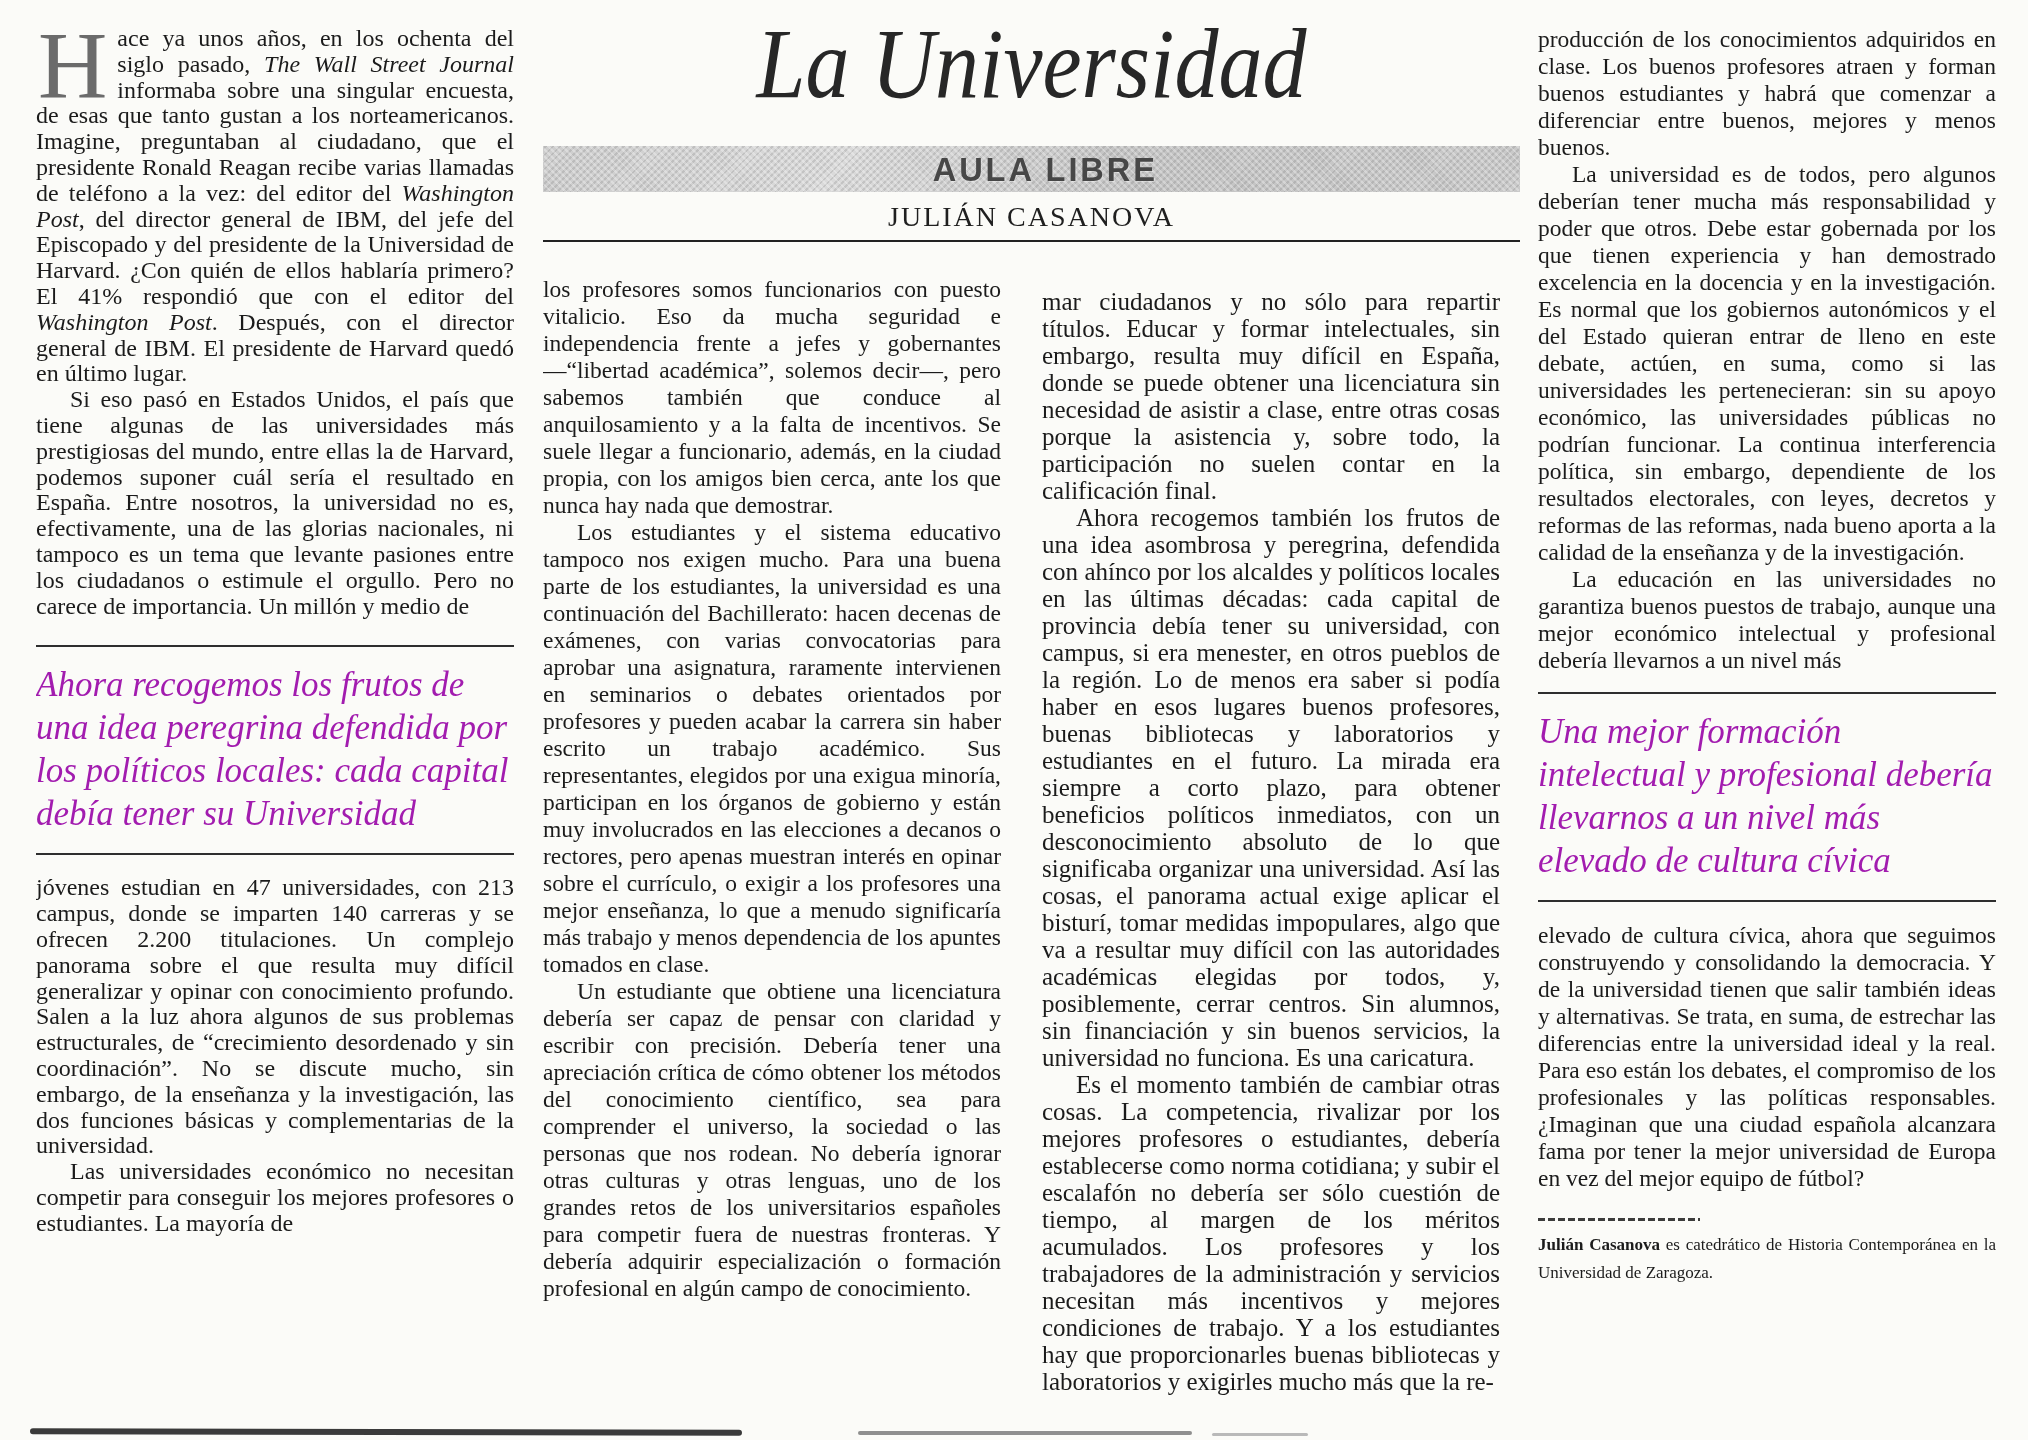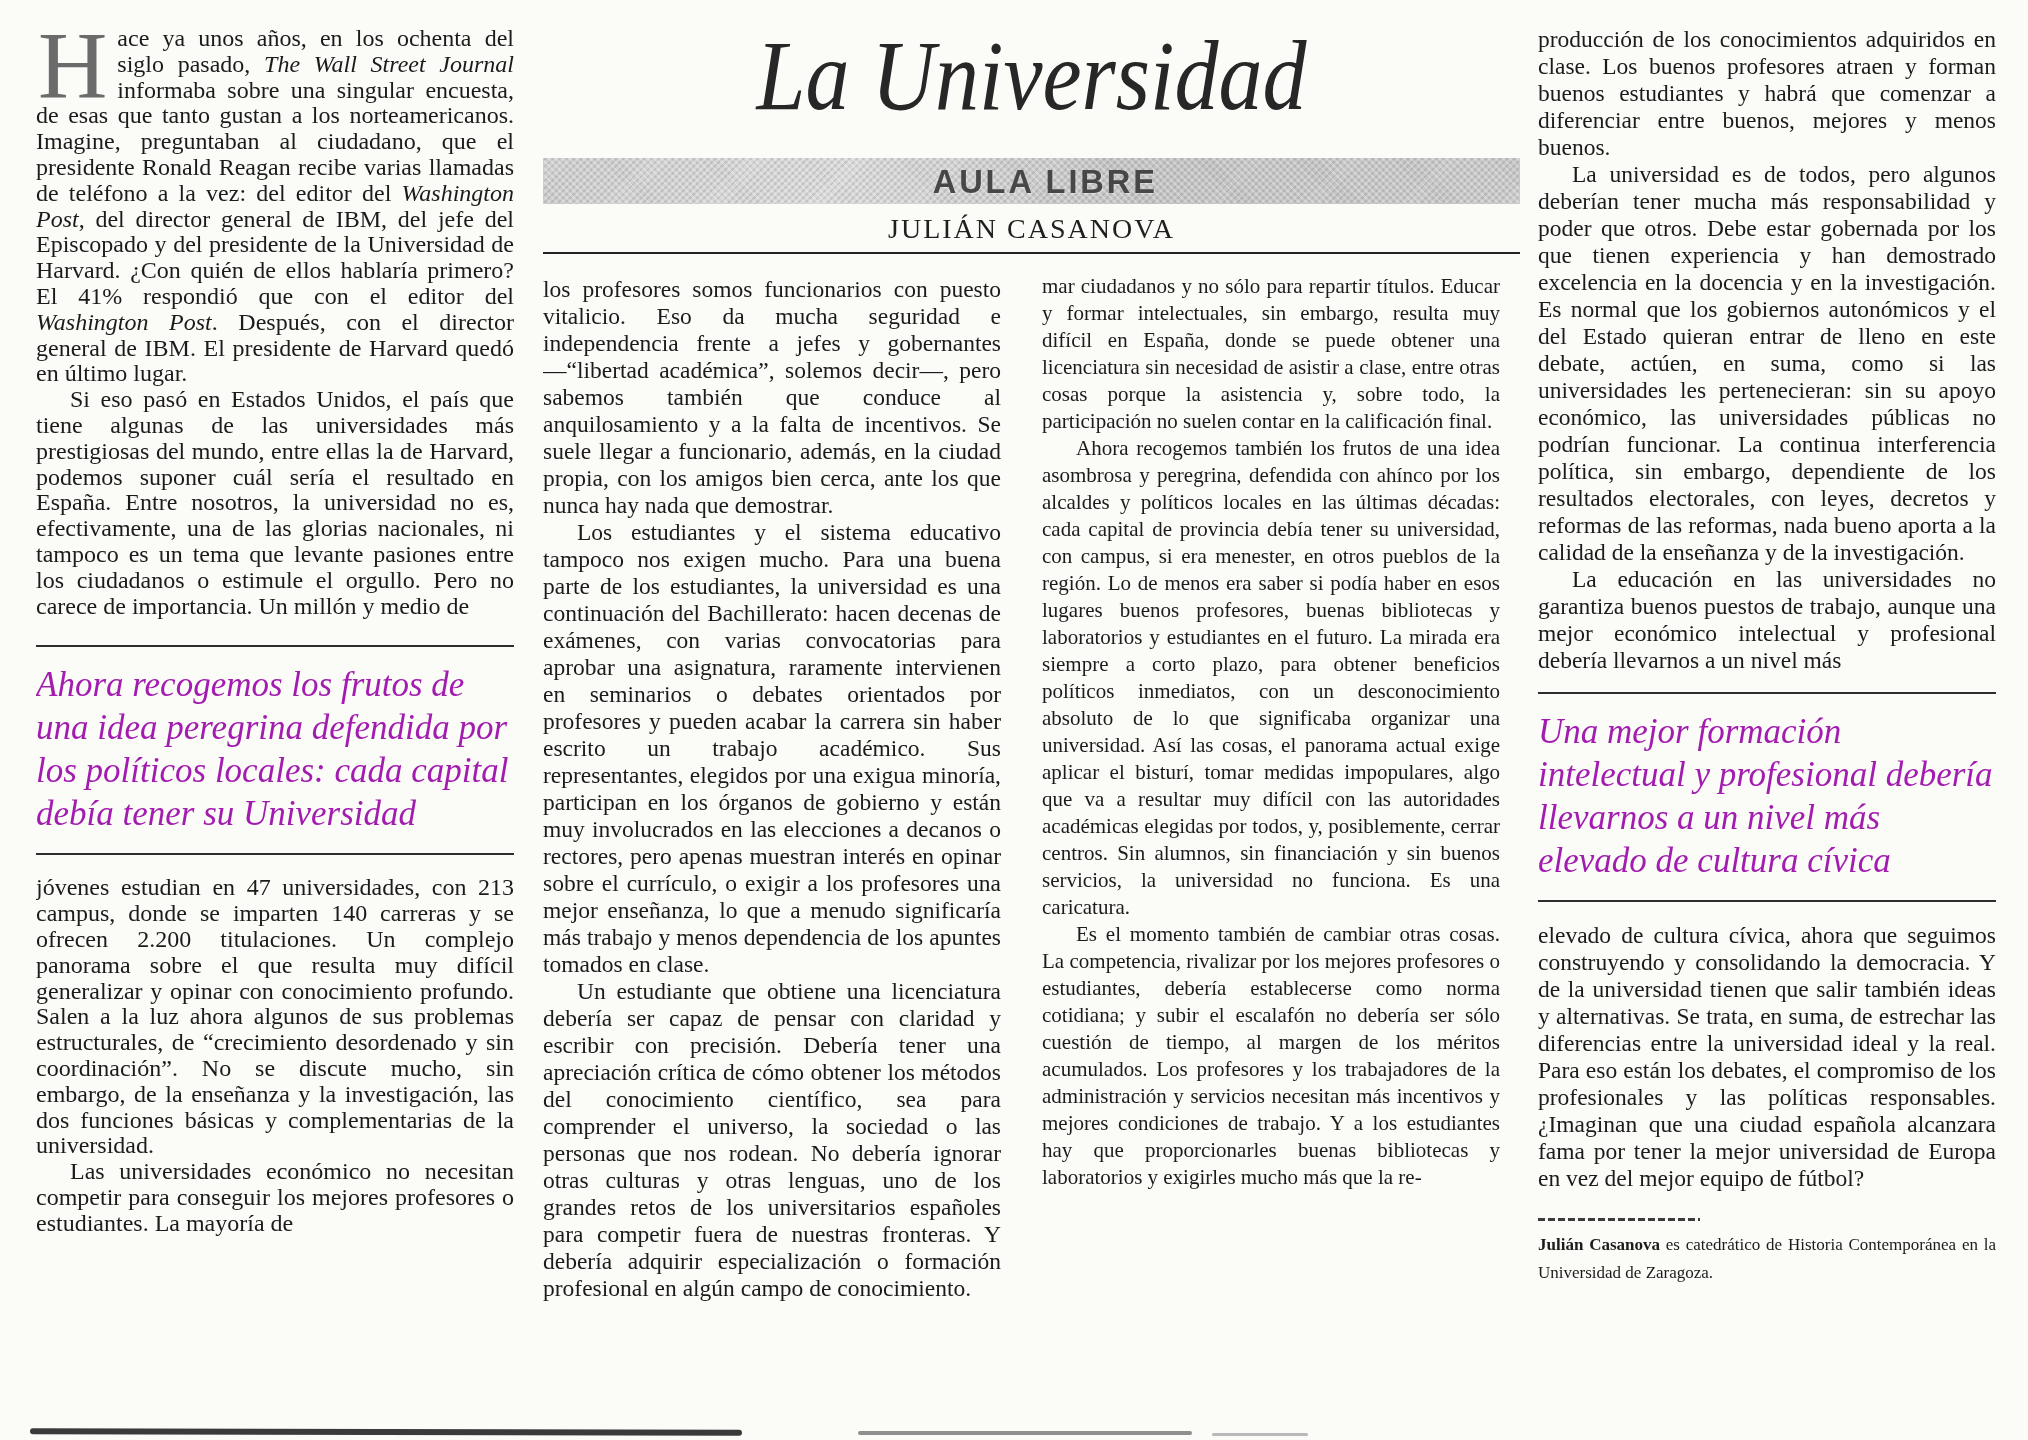--- a/index.html
+++ b/index.html
@@ -7,40 +7,40 @@
     width:2028px;height:1440px;position:relative;overflow:hidden;
     background:#fbfbf8;color:#1b1b1b;
     font-family:"Liberation Serif", serif;
   }
   .col{position:absolute;text-align:justify;overflow:hidden;}
   .col p{margin:0;text-indent:34px;}
   .col p.noindent{text-indent:0;}
 
   #col1{left:36px;top:26px;width:478px;height:1392px;font-size:24px;line-height:25.8px;}
   #col2{left:543px;top:276px;width:458px;height:1152px;font-size:23.5px;line-height:27px;}
-  #col3{left:1042px;top:273px;width:458px;height:1152px;font-size:21px;line-height:27px;}
+  #col3{left:1042px;top:288px;width:458px;height:1152px;font-size:25px;line-height:27px;}
   #col4{left:1538px;top:26px;width:458px;height:1400px;font-size:23.5px;line-height:27px;}
 
   .dropcap{
     float:left;font-size:96px;line-height:72px;padding:4px 10px 0 2px;
     color:#6b6b6b;font-family:"Liberation Serif", serif;
   }
 
   .rule{border:none;border-top:2px solid #2e2e2e;margin:0;}
   #col1 .rule.top{margin-top:26px;}
   #col1 .rule.bottom{margin-bottom:20px;}
   #col4 .rule.top{margin-top:18px;}
   #col4 .rule.bottom{margin-bottom:20px;}
 
   .pullquote{
     font-style:italic;font-size:35px;line-height:43px;text-align:left;
     color:#a21caf;margin:16px 0 18px 0 !important;text-indent:0 !important;
   }
 
-  #header{position:absolute;left:543px;top:22px;width:977px;}
+  #header{position:absolute;left:543px;top:10px;width:977px;}
   .title{
     font-style:italic;font-size:100px;line-height:108px;text-align:center;
     color:#272727;transform:scaleX(0.88);transform-origin:center;
     white-space:nowrap;
   }
   .banner{
     margin-top:28px;height:46px;display:flex;align-items:center;justify-content:center;
     background-color:#c6c6c6;
     background-image:
       repeating-linear-gradient(45deg, rgba(255,255,255,.28) 0 2px, transparent 2px 5px),

